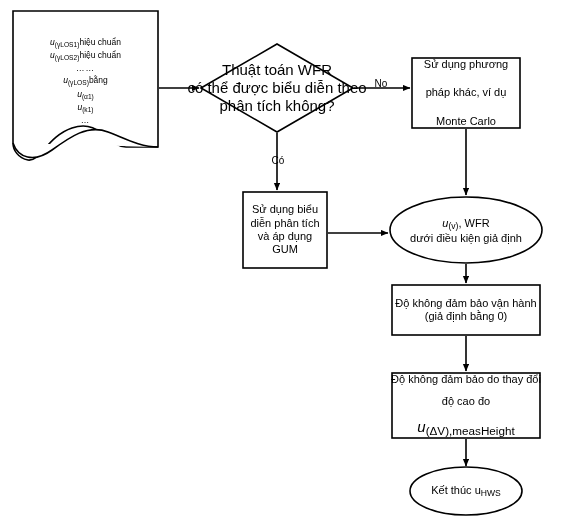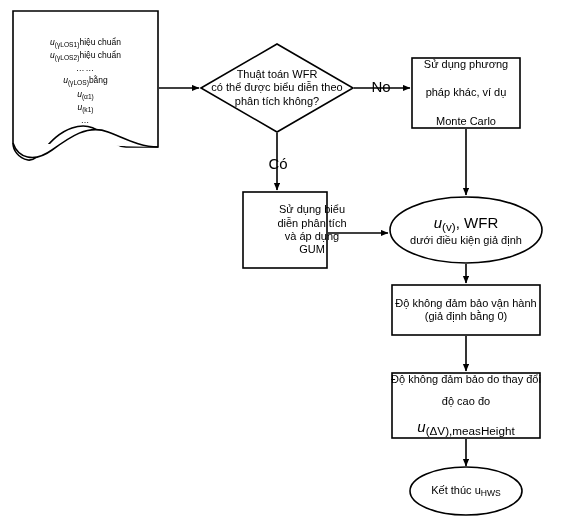--- a/index.html
+++ b/index.html
@@ -34,21 +34,21 @@
     font-size: 11px;
     pointer-events: none;
   }
   .node-text .ln { display: block; white-space: nowrap; }
   .doc-text {
     font-size: 8.5px;
     line-height: 1.45;
   }
   .edge-label {
     position: absolute;
-    font-size: 15px;
+    font-size: 10px;
     color: #000000;
     text-align: center;
     white-space: nowrap;
   }
   .sub { font-size: 0.78em; vertical-align: -0.25em; }
   .ital { font-style: italic; }
   .dots { letter-spacing: 1px; }
 </style>
 </head>
 <body>
@@ -105,45 +105,45 @@
   <div class="node-text doc-text" style="left:13px; top:26px; width:145px; height:110px;">
     <span class="ln"><span class="ital">u</span><span class="sub">(γLOS1)</span><span>hiệu chuẩn</span></span>
     <span class="ln"><span class="ital">u</span><span class="sub">(γLOS2)</span><span>hiệu chuẩn</span></span>
     <span class="ln dots">……</span>
     <span class="ln"><span class="ital">u</span><span class="sub">(γLOS)</span><span>bằng</span></span>
     <span class="ln"><span class="ital">u</span><span class="sub">(α1)</span></span>
     <span class="ln"><span class="ital">u</span><span class="sub">(k1)</span></span>
     <span class="ln dots">…</span>
   </div>
 
-  <div class="node-text" style="left:197px; top:62px; width:160px; height:52px; font-size:11px;">
+  <div class="node-text" style="left:197px; top:62px; width:160px; height:52px; font-size:15px;">
     <span class="ln">Thuật toán WFR</span>
     <span class="ln">có thể được biểu diễn theo</span>
     <span class="ln">phân tích không?</span>
   </div>
 
   <div class="edge-label" style="left:366px; top:78px; width:30px;">No</div>
 
   <div class="edge-label" style="left:263px; top:155px; width:30px;">Có</div>
 
   <div class="node-text" style="left:412px; top:58px; width:108px; height:70px;justify-content:space-between;">
     <span class="ln">Sử dụng phương</span>
     <span class="ln">pháp khác, ví dụ</span>
     <span class="ln">Monte Carlo</span>
   </div>
 
-  <div class="node-text" style="left:243px; top:192px; width:84px; height:76px;margin-left:27px;">
+  <div class="node-text" style="left:243px; top:192px; width:84px; height:76px;">
     <span class="ln">Sử dụng biểu</span>
     <span class="ln">diễn phân tích</span>
     <span class="ln">và áp dụng</span>
     <span class="ln">GUM</span>
   </div>
 
   <div class="node-text" style="left:390px; top:210px; width:152px; height:42px;">
-    <span class="ln" style="font-size:15px;"><span class="ital">u</span><span class="sub">(v)</span><span>, WFR</span></span>
+    <span class="ln" style="font-size:11px;"><span class="ital">u</span><span class="sub">(v)</span><span>, WFR</span></span>
     <span class="ln">dưới điều kiện giả định</span>
   </div>
 
   <div class="node-text" style="left:392px; top:285px; width:148px; height:50px;">
     <span class="ln">Độ không đảm bảo vận hành</span>
     <span class="ln">(giả định bằng 0)</span>
   </div>
 
   <div class="node-text" style="left:392px; top:373px; width:148px; height:65px;justify-content:space-between;">
     <span class="ln">Độ không đảm bảo do thay đổi</span>

